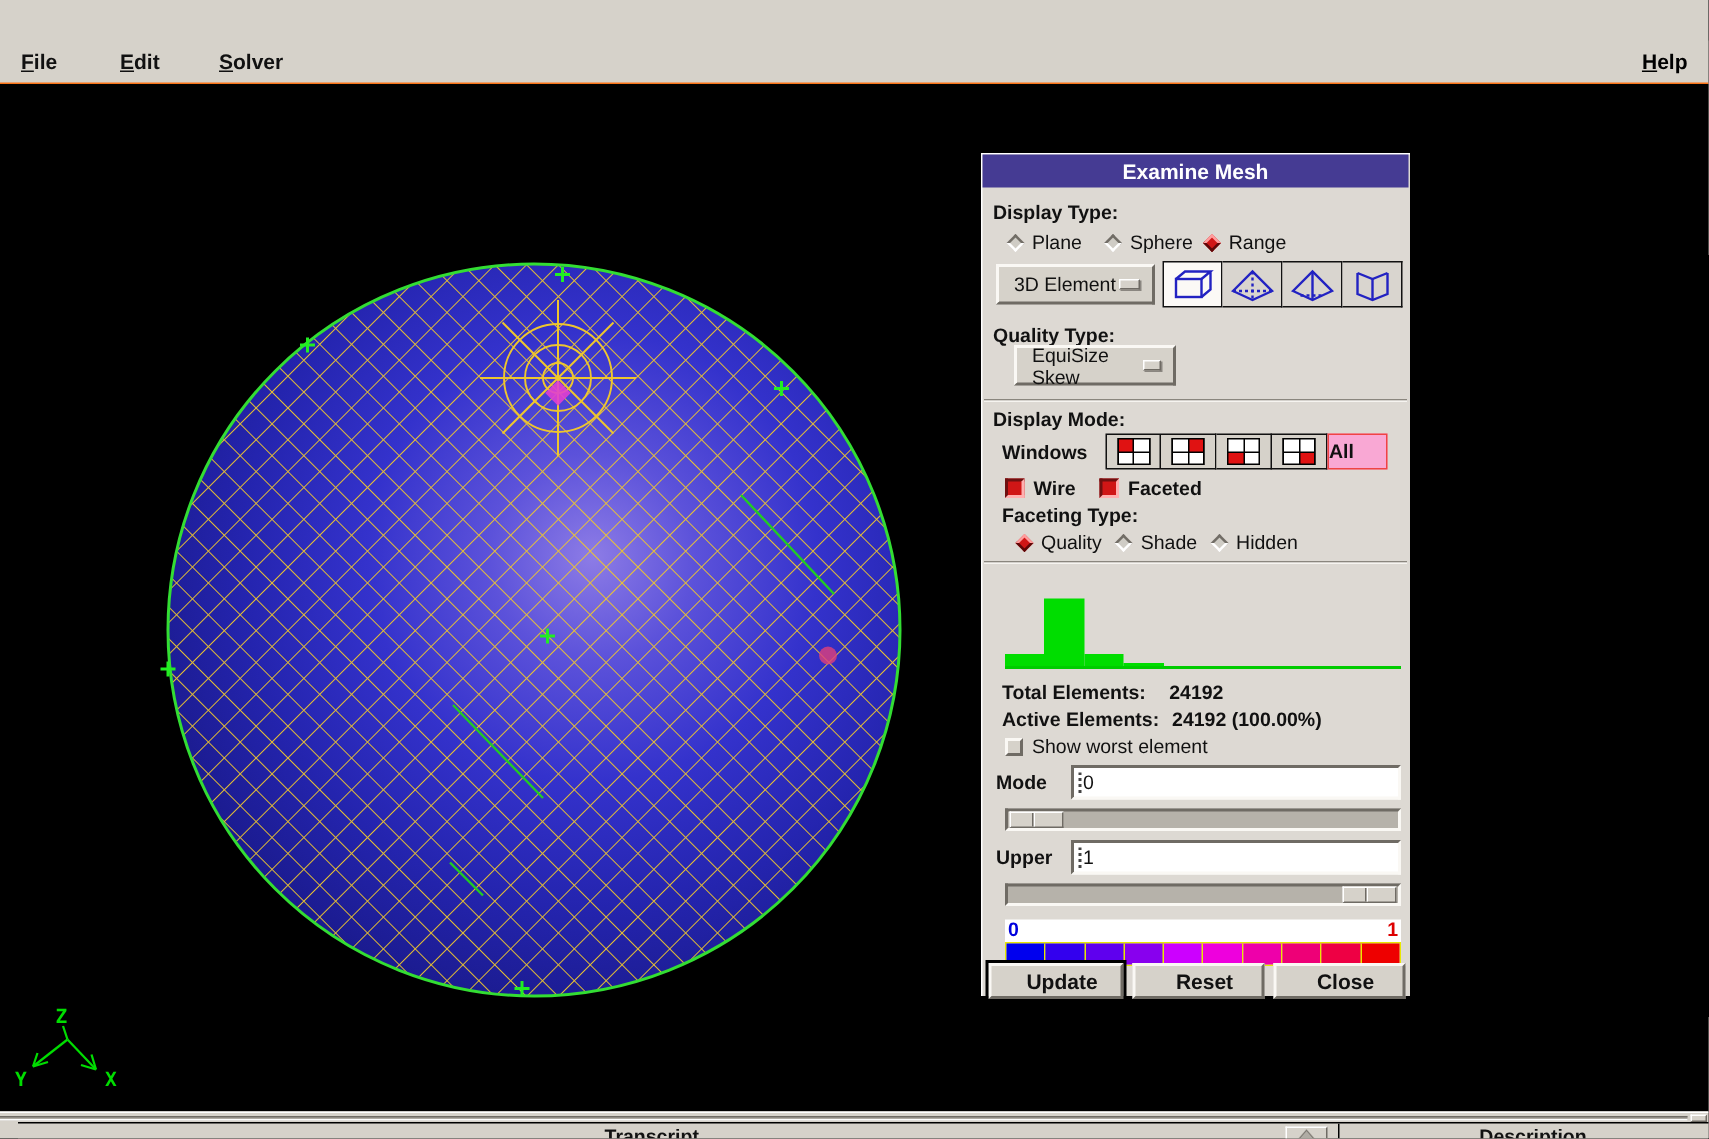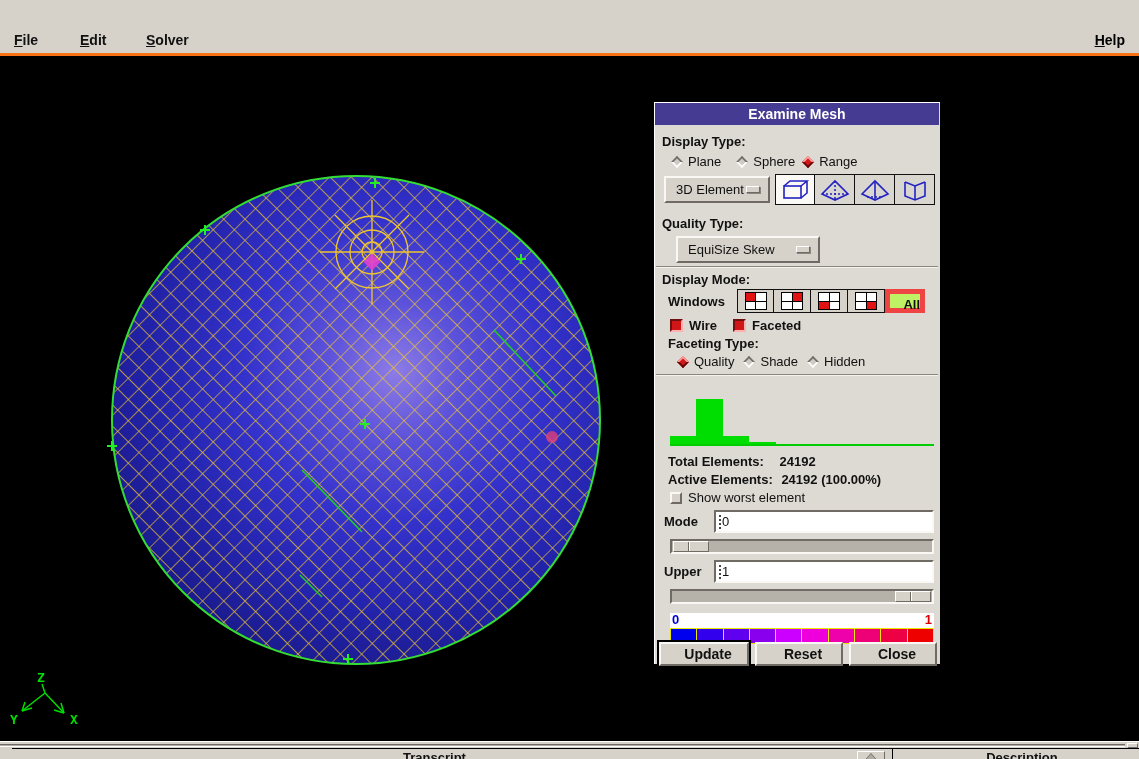--- a/index.html
+++ b/index.html
@@ -14,21 +14,21 @@
   .app-icon { width:27px; height:27px; background:linear-gradient(135deg,#5570b8,#3a57a4);
     display:flex; align-items:center; justify-content:center; border-right:1px solid #37508f; }
   .titlebar span { color:#f4f6ff; font-family:"DejaVu Sans Mono", monospace; font-weight:bold;
     font-size:14px; letter-spacing:1px; text-shadow:1px 1px 0 #3a4f87; white-space:pre; }
   .title-app { margin-left:8px; }
   .title-solver { margin-left:48px; }
   .title-id { margin-left:40px; }
 
   
   .menubar { position:absolute; top:27px; left:0; width:1139px; height:29px; background:#d6d2ca;
-    border-bottom:3px solid #f97316; display:flex; align-items:center; }
+    border-bottom:1px solid #f97316; display:flex; align-items:center; }
   .menu-item { font-weight:bold; font-size:14px; color:#111; margin-left:14px; width:52px; cursor:default; }
   .menu-item:first-letter, .menu-help:first-letter { text-decoration:underline; }
   .menu-help { position:absolute; right:14px; font-weight:bold; font-size:14px; color:#000000; }
 
   
   .canvas { position:absolute; top:56px; left:0; width:1139px; height:685px; background:#000; }
 
   
   .dialog { position:absolute; left:652px; top:100px; width:290px; height:566px;
     background:#ddd9d3; border:2px solid #000; box-shadow:inset 1px 1px 0 #fff; }
@@ -64,22 +64,22 @@
   .elem-btn.sel { background:#fbf9f6; }
 
   
   .win-btn { width:37px; height:24px; background:#d6d2ca; border:1px solid #111; border-left:none;
     display:flex; align-items:center; justify-content:center; cursor:pointer; }
   .win-btn.first { border-left:1px solid #111; }
   .quad { width:22px; height:18px; display:grid; grid-template-columns:1fr 1fr; grid-template-rows:1fr 1fr;
     border:1px solid #000; background:#000; grid-gap:1px; }
   .quad div { background:#fff; }
   .quad .red { background:#e01212; }
-  .all-btn { width:40px; height:24px; background:#bef264; border:5px solid #ef4444; font-weight:bold;
-    font-size:13px; text-align:right; line-height:22px; cursor:pointer; }
+  .all-btn { width:40px; height:24px; background:#f9a8d4; border:1px solid #ef4444; font-weight:bold;
+    font-size:13px; text-align:left; line-height:22px; cursor:pointer; }
 
   .sep { position:absolute; left:2px; right:2px; height:2px;
     border-top:1px solid #8a867e; border-bottom:1px solid #f6f4f0; }
 
   
   .hist { position:absolute; left:16px; width:264px; height:47px; display:flex; align-items:flex-end; }
   .hist-bar { width:10%; background:#00dd00; }
   .hist-base { position:absolute; left:16px; width:264px; height:2px; background:#00cc00; }
 
   
@@ -254,21 +254,21 @@
               <path d="M6 5 L16 9 L26 5"></path>
               <path d="M6 5 V19 L16 23 L26 19 V5"></path>
               <path d="M16 9 V23"></path>
             </g>
           </svg>
         </div>
       </div>
 
       <span class="abs lbl-bold" style="left:8px; top:90px;">Quality Type:</span>
 
-      <div class="abs bevel-out optmenu" style="left:22px; top:110px; width:144px;">
+      <div class="abs bevel-out optmenu" style="left:22px; top:104px; width:108px;">
         <span>EquiSize Skew</span>
         <span class="dash"></span>
       </div>
 
       <div class="sep" style="top:140px;"></div>
 
       <span class="abs lbl-bold" style="left:8px; top:146px;">Display Mode:</span>
 
       <span class="abs lbl-bold" style="left:14px; top:168px;">Windows</span>
       <div class="abs" style="left:83px; top:163px; display:flex;">

